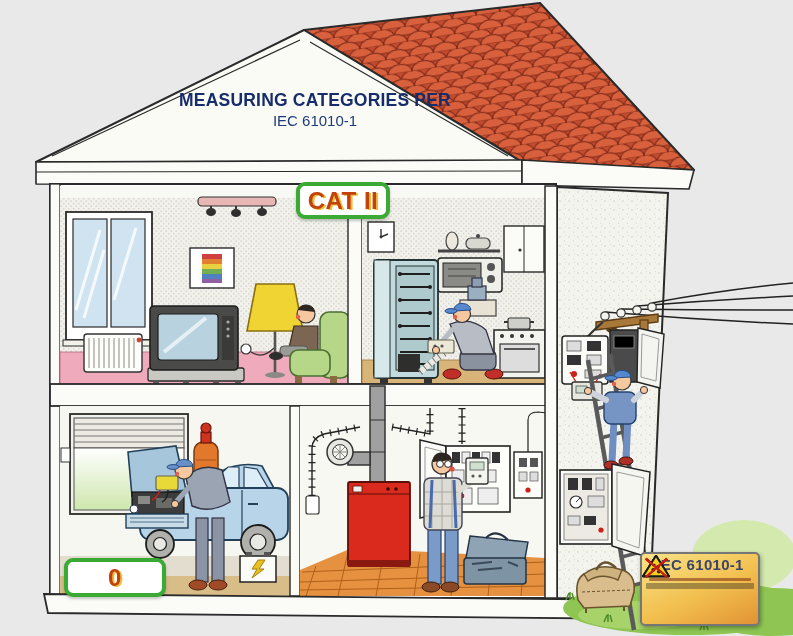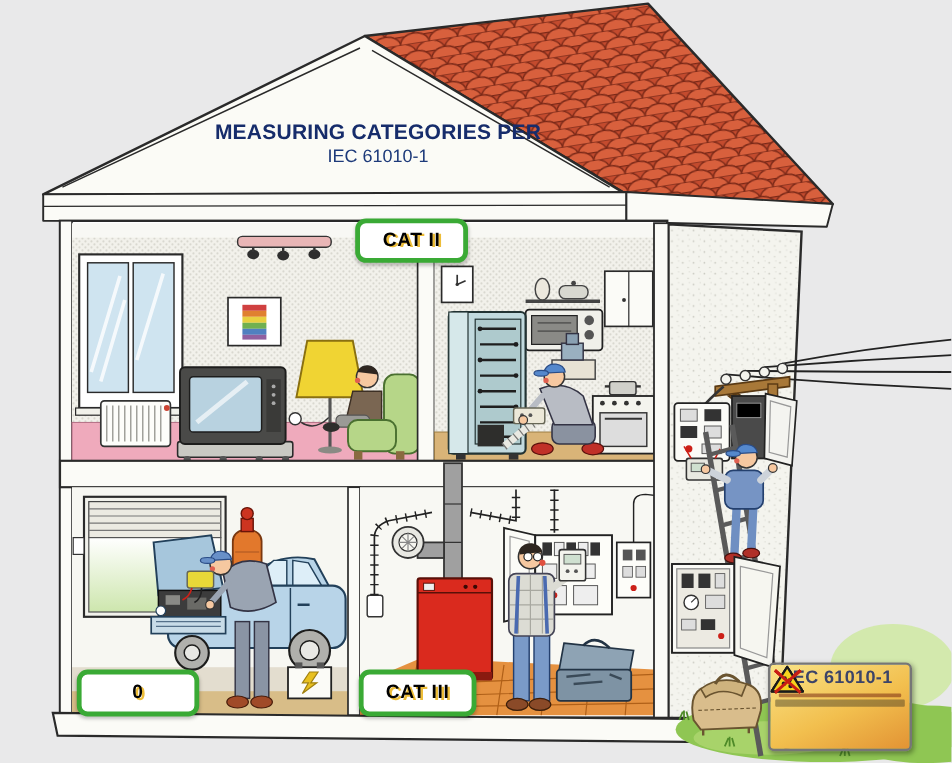--- a/index.html
+++ b/index.html
@@ -3,29 +3,29 @@
 <meta charset="utf-8">
 <style>
   html,body{margin:0;padding:0;background:#e9e9ea;}
   .stage{
     position:relative;width:793px;height:636px;overflow:hidden;
     background:#e9e9ea;font-family:"Liberation Sans",sans-serif;
     user-select:none;
   }
   .stage svg{position:absolute;left:0;top:0;}
   .title-block{
-    position:absolute;left:150px;top:100px;width:330px;text-align:center;
+    position:absolute;left:150px;top:90px;width:330px;text-align:center;
     line-height:1.15;z-index:5;
   }
   .title-line1{font-size:17.5px;font-weight:bold;color:#162c6b;letter-spacing:.2px;}
   .title-line2{font-size:15px;color:#1d3a7a;margin-top:2px;}
   .cat-label{
     position:absolute;display:flex;align-items:center;justify-content:center;
     background:#fff;border:4px solid #3aaa35;border-radius:9px;
-    color:#000000;font-weight:bold;font-size:16px;letter-spacing:.5px;
+    color:#c2410c;font-weight:bold;font-size:24px;letter-spacing:.5px;
     text-shadow:2px 1px 0 rgba(236,185,45,.95);
     box-shadow:0 2px 3px rgba(0,0,0,.22);z-index:6;
   }
   #label-cat-ii{left:296px;top:182px;width:86px;height:29px;}
   #label-cat-iv{left:559px;top:181px;width:84px;height:29px;}
   #label-zero{left:64px;top:558px;width:94px;height:31px;}
   #label-cat-iii{left:299px;top:558px;width:90px;height:31px;}
   .iec-badge{
     position:absolute;left:640px;top:552px;width:116px;height:70px;
     background:linear-gradient(155deg,#f9e387 0%,#f2bf4e 55%,#e29334 100%);
@@ -537,23 +537,20 @@
 <div class="title-block">
   <div class="title-line1">MEASURING CATEGORIES PER</div>
   <div class="title-line2">IEC 61010-1</div>
 </div>
 
 <div class="cat-label" id="label-cat-ii">
   <span>CAT II</span>
 </div>
 <div class="cat-label" id="label-zero">
   <span>0</span>
-</div>
-<div class="cat-label" id="label-cat-iii">
-  <span>CAT III</span>
 </div>
 
 <div class="iec-badge">
   <div class="badge-title">IEC 61010-1</div>
   <div class="badge-triangles">
     <svg width="28" height="25" viewBox="0 0 30 27">
       <path d="M15,2 L29,24 L1,24 Z" fill="#f6d21e" stroke="#1a1a1a" stroke-width="2" stroke-linejoin="round"></path>
       <circle cx="15" cy="11" r="2.4" fill="#222"></circle>
       <path d="M15,13.5 L15,19 M11,16.5 L19,15.5" stroke="#222" stroke-width="1.8"></path>
       <path d="M4,5 L27,25 M27,5 L4,25" stroke="#c81e14" stroke-width="2.6"></path>

